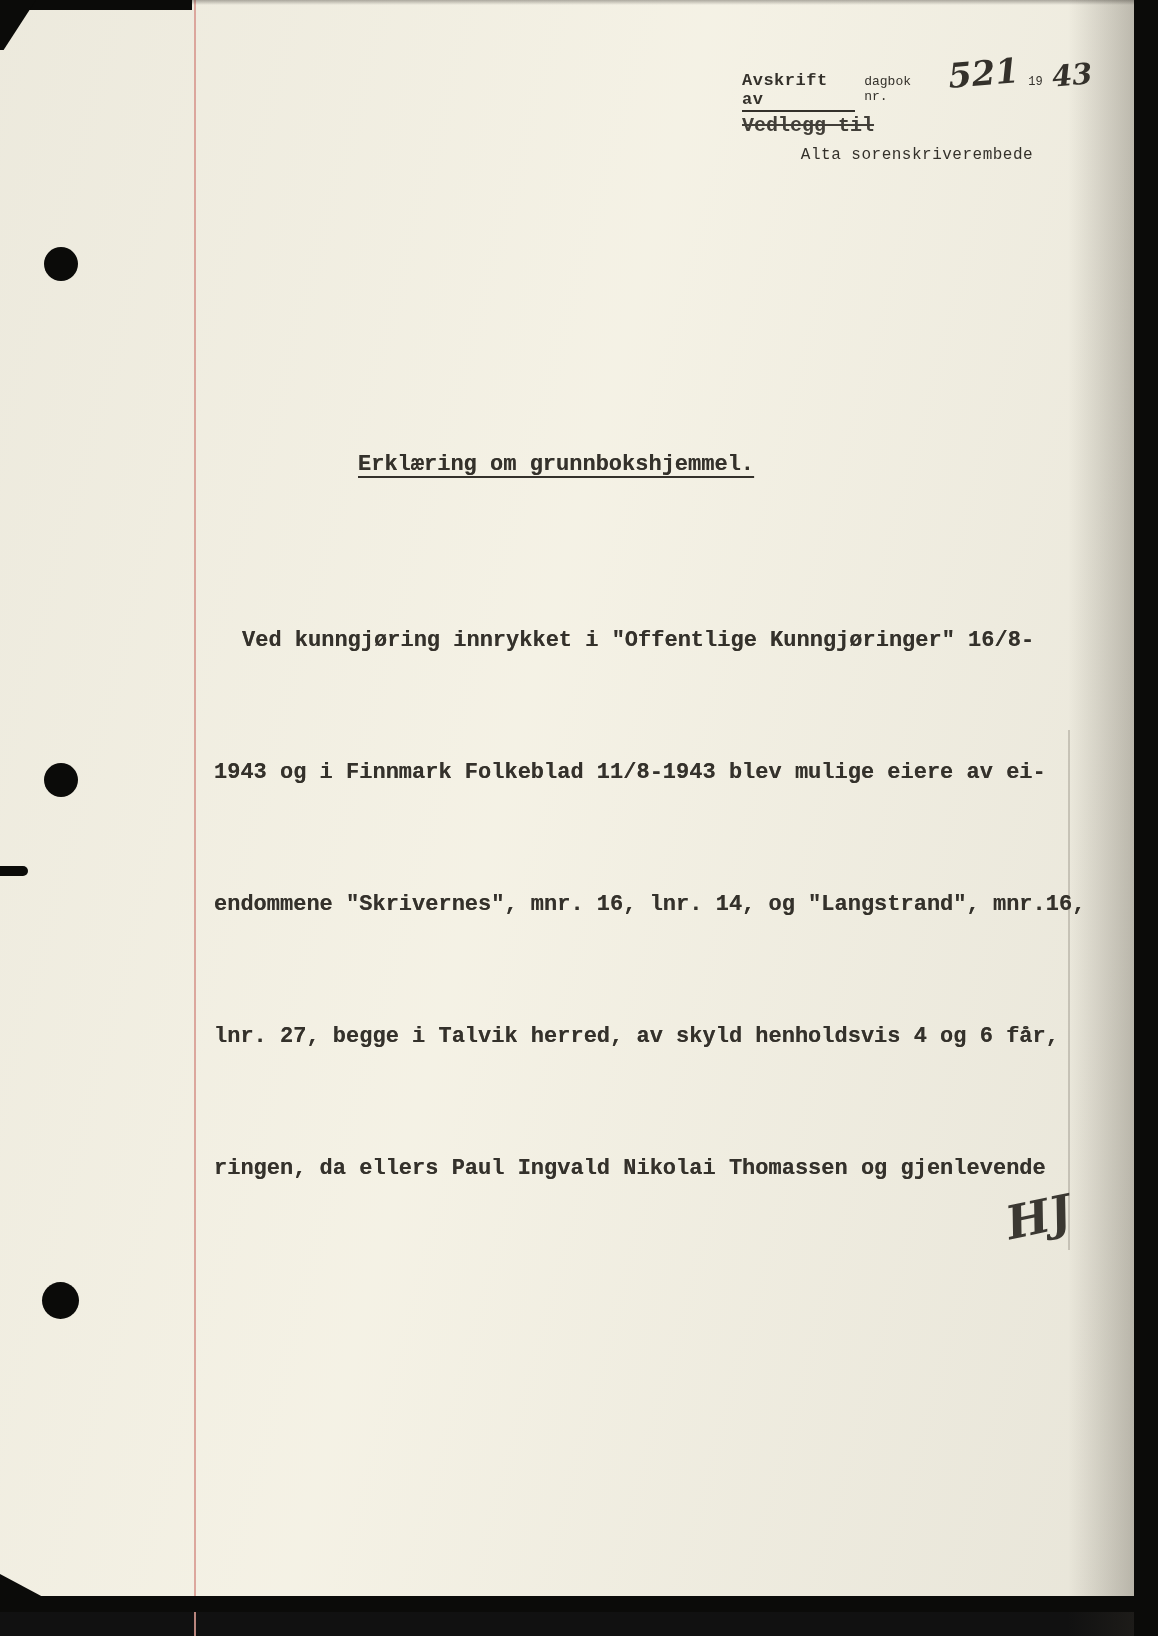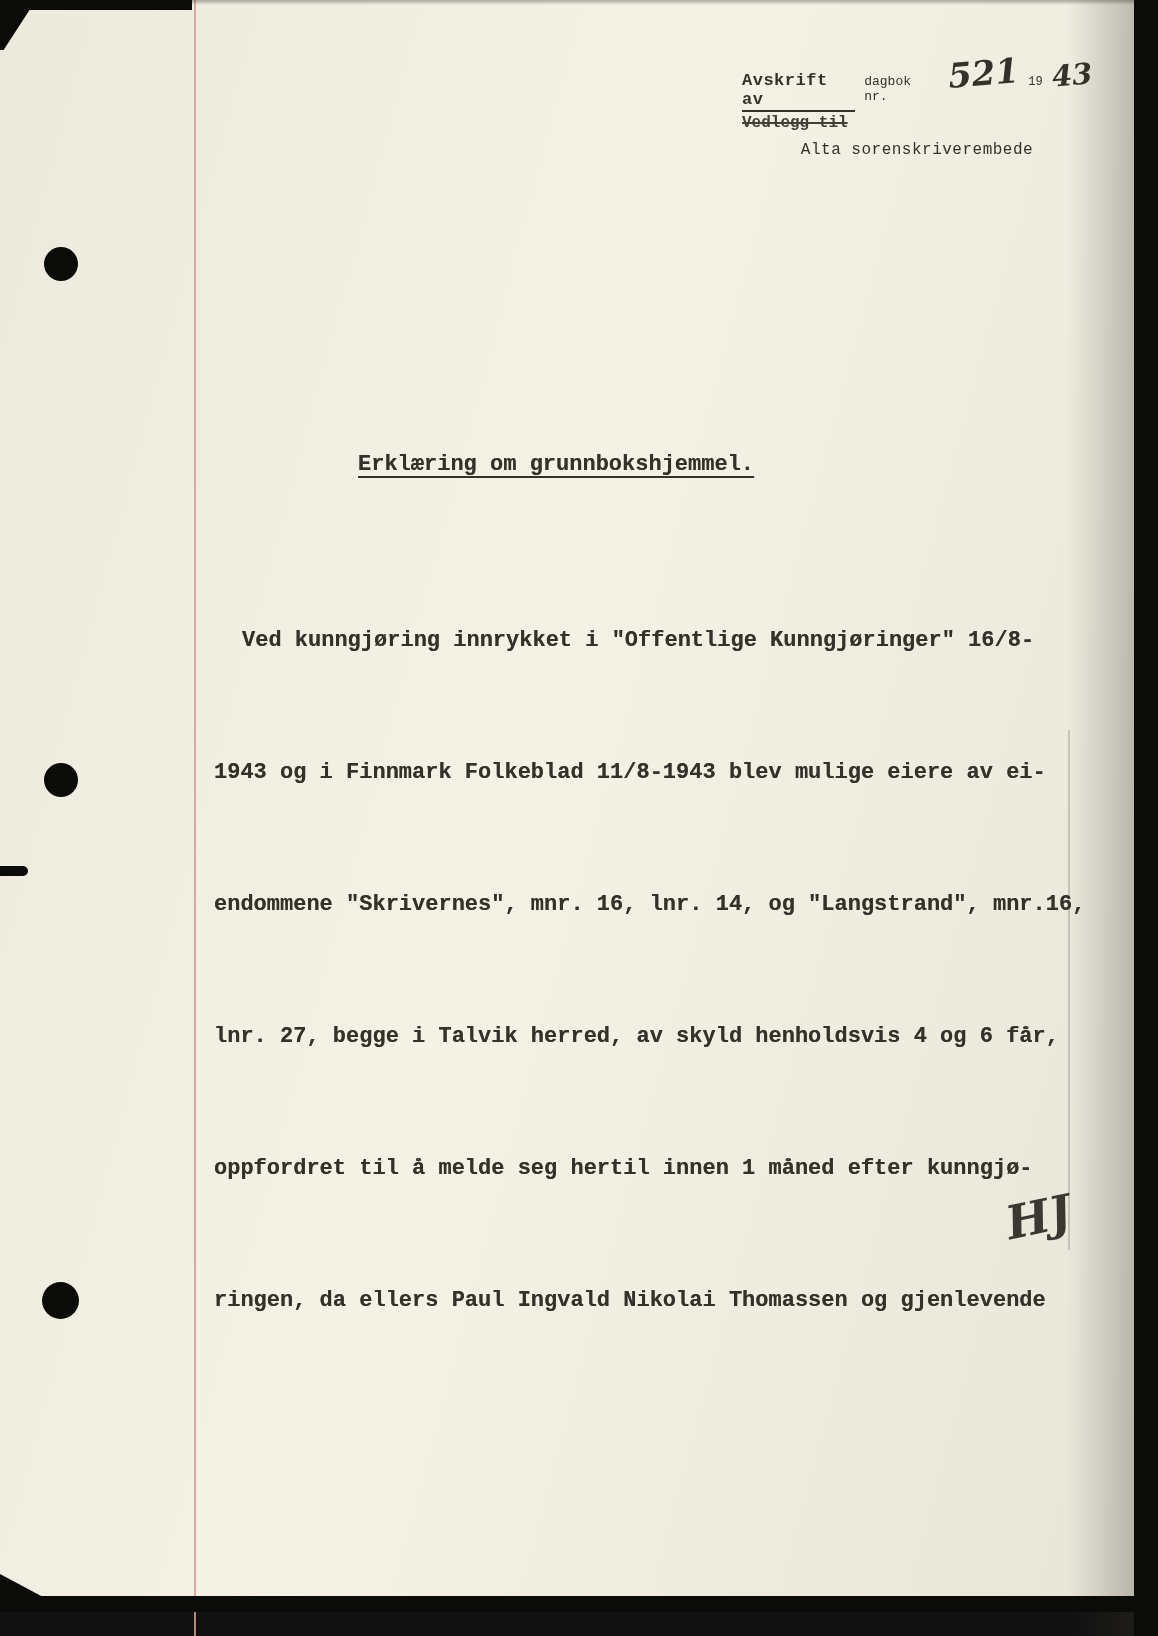--- a/index.html
+++ b/index.html
@@ -61,21 +61,21 @@
   }
   .dagbok { font-size:13px; }
   .handwritten {
     font-family:"DejaVu Serif", serif; font-style:italic; font-weight:600;
     display:inline-block; transform:rotate(-5deg);
   }
   .num521 { font-size:34px; margin-top:-8px; }
   .year19 { font-size:12px; }
   .year43 { font-size:29px; }
   .vedlegg {
-    font-size:16px; font-weight:bold; margin-top:2px; width:max-content;
+    font-size:20px; font-weight:bold; margin-top:2px; width:max-content;
     text-decoration:line-through; text-decoration-thickness:2px; opacity:.92;
   }
   .office { font-size:16px; margin-top:9px; letter-spacing:.5px;text-align:center; }
   
   .doc-body {
     position:absolute; left:214px; top:355px; width:848px;
     font-size:22px; line-height:44px; font-weight:700;
     color: var(--ink, #34312b); white-space:pre;
     text-shadow: 0 0 0.6px rgba(52,49,43,0.65);
   }
@@ -124,21 +124,20 @@
     <div class="office">Alta sorenskriverembede</div>
   </div>
 
   <div class="doc-body">
     <div class="line heading u">Erklæring om grunnbokshjemmel.</div>
 
     <div class="line indent">Ved kunngjøring innrykket i "Offentlige Kunngjøringer" 16/8-</div>
     <div class="line">1943 og i Finnmark Folkeblad 11/8-1943 blev mulige eiere av ei-</div>
     <div class="line">endommene "Skrivernes", mnr. 16, lnr. 14, og "Langstrand", mnr.16,</div>
     <div class="line">lnr. 27, begge i Talvik herred, av skyld henholdsvis 4 og 6 får,</div>
-    <div class="line">oppfordret til å melde seg hertil innen 1 måned efter kunngjø-</div>
     <div class="line">ringen, da ellers Paul Ingvald Nikolai Thomassen og gjenlevende</div>
 
     
     
 
     
     
 
     
     

